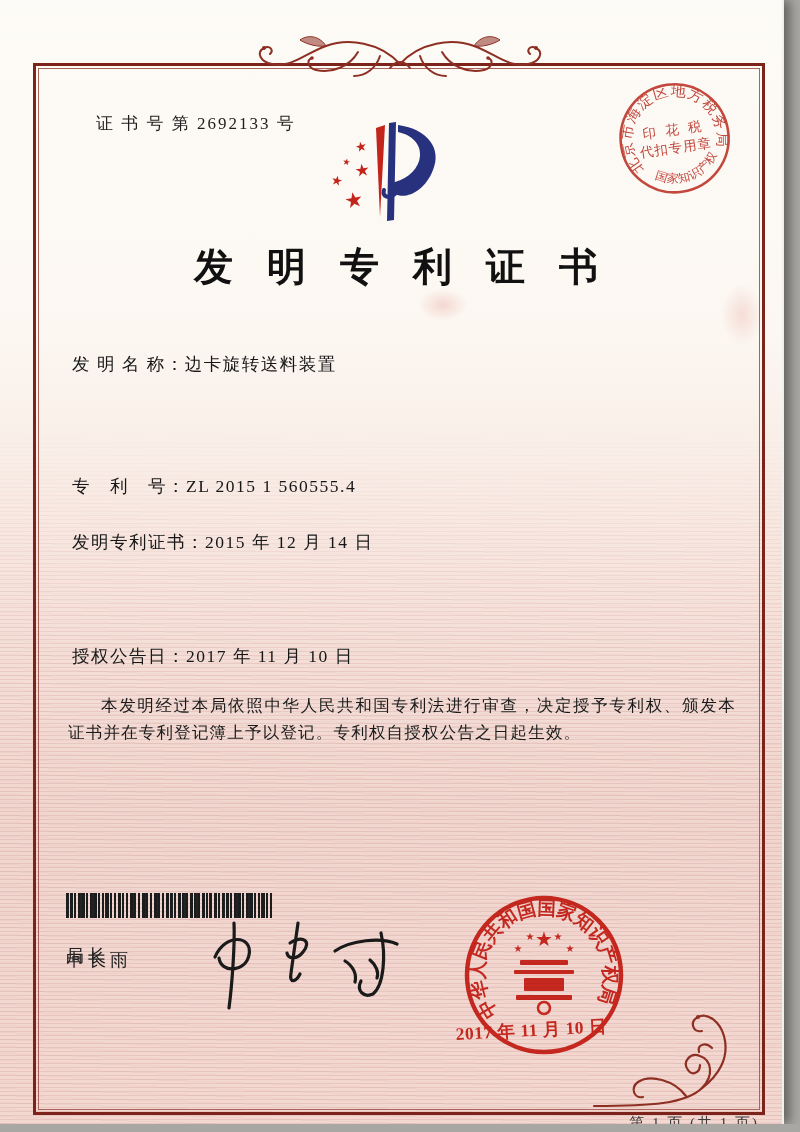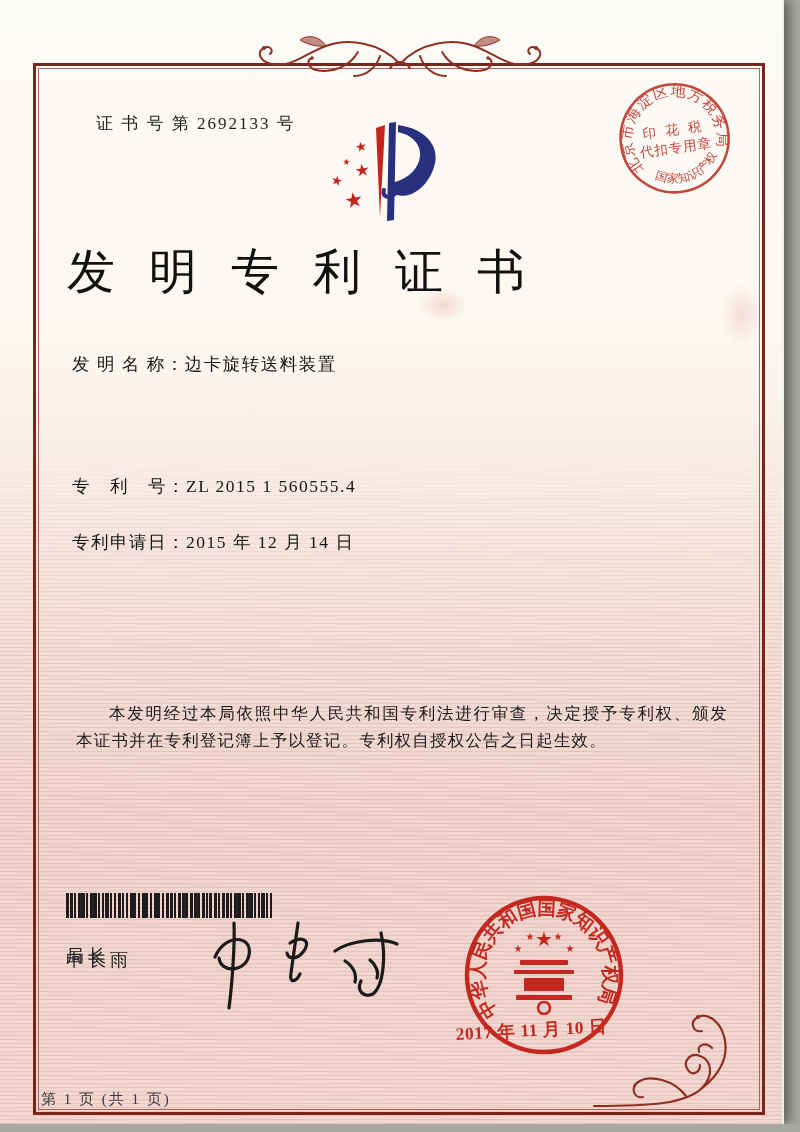--- a/index.html
+++ b/index.html
@@ -13,34 +13,34 @@
       repeating-linear-gradient(2deg, rgba(186,108,98,.07) 0 1px, transparent 1px 7px);
     -webkit-mask-image:linear-gradient(180deg,transparent 0,transparent 38%,#000 60%);
     mask-image:linear-gradient(180deg,transparent 0,transparent 38%,#000 60%);}
   .smudge{position:absolute;pointer-events:none;border-radius:50%;}
   .smudge1{left:408px;top:282px;width:70px;height:46px;background:radial-gradient(closest-side,rgba(205,70,58,.18),transparent 70%);}
   .smudge2{left:712px;top:270px;width:60px;height:90px;background:radial-gradient(closest-side,rgba(205,70,58,.15),transparent 70%);}
   .frame{position:absolute;left:33px;top:63px;width:726px;height:1046px;border:3px solid #7c241c;}
   .frame-inner{position:absolute;inset:2px;border:1px solid #a8645a;}
   .abs{position:absolute;}
   .certno{left:74px;top:112px;font-size:17px;letter-spacing:2px;color:#1d1d1d;margin-left:22px;}
-  .title{left:33px;top:240px;width:726px;font-size:48px;font-weight:normal;
+  .title{left:33px;top:240px;width:726px;text-align:center;font-size:39px;font-weight:bold;
     letter-spacing:34px;text-indent:34px;color:#111;}
   .fieldrow{left:64px;width:680px;font-size:17.5px;letter-spacing:1.5px;color:#161616;white-space:nowrap;margin-left:8px;}
   .r0{top:352px}.r1{top:417px}.r2{top:474px}.r3{top:530px}.r4{top:587px}.r5{top:644px}
   .body-text{left:64px;top:688px;width:676px;font-size:16.5px;line-height:27px;
     letter-spacing:1.2px;color:#1a1a1a;text-align:justify;}
-  .body-text p{margin:12px;text-indent:2em;}
+  .body-text p{margin:4px;text-indent:2em;}
   .barcode{left:66px;top:893px;width:208px;height:25px;background:
     repeating-linear-gradient(90deg,#1c1c1c 0 2px,transparent 2px 4px),
     repeating-linear-gradient(90deg,#1c1c1c 0 1px,transparent 1px 6px),
     repeating-linear-gradient(90deg,#232323 0 3px,transparent 3px 13px);}
   .director{left:66px;font-size:18px;letter-spacing:4px;color:#222;}
   .d1{top:944px}.d2{top:948px}
-  .footer{left:33px;top:1090px;width:726px;text-align:left;font-size:15px;letter-spacing:2px;color:#3a3a3a;margin-left:8px;}
+  .footer{left:33px;top:1114px;width:726px;text-align:right;font-size:15px;letter-spacing:2px;color:#3a3a3a;}
   .stamp{left:608px;top:72px;width:138px;height:138px;transform:rotate(-8deg);
     mix-blend-mode:multiply;opacity:.92;}
   .seal{left:450px;top:880px;width:210px;height:210px;mix-blend-mode:multiply;opacity:.95;}
   .logo{left:318px;top:105px;width:175px;height:140px;}
   .orn-top{left:230px;top:34px;width:340px;height:64px;}
   .orn-br{left:590px;top:1000px;width:150px;height:112px;}
   .sig{left:185px;top:915px;width:230px;height:100px;}
 </style>
 </head>
 <body>
@@ -111,21 +111,22 @@
     <text x="67" y="80" text-anchor="middle" font-size="13.5" fill="#c0392e" letter-spacing="1">代扣专用章</text>
     <text font-size="11.5" fill="#c0392e">
       <textPath href="#stampBot" startOffset="18" textLength="86" lengthAdjust="spacingAndGlyphs">国家知识产权局</textPath>
     </text>
   </svg>
 
   <div class="abs title">发明专利证书</div>
 
   <div class="abs fieldrow r0"><span>发 明 名 称：</span><span>边卡旋转送料装置</span></div>
   <div class="abs fieldrow r2"><span>专　利　号：</span><span>ZL 2015 1 560555.4</span></div>
-  <div class="abs fieldrow r3"><span>专利申请日：</span><span>2015 年 12 月 14 日</span></div>
+  <div class="abs fieldrow r3"><span>发明专利证书：</span><span>2015 年 12 月 14 日</span></div>
+  <div class="abs fieldrow r5"><span>授权公告日：</span><span>2017 年 11 月 10 日</span></div>
 
   <div class="abs body-text">
     <p>本发明经过本局依照中华人民共和国专利法进行审查，决定授予专利权、颁发本证书并在专利登记簿上予以登记。专利权自授权公告之日起生效。</p>
   </div>
 
   <div class="abs barcode"></div>
 
   <div class="abs director d1">局长</div>
   <div class="abs director d2">申长雨</div>
 

